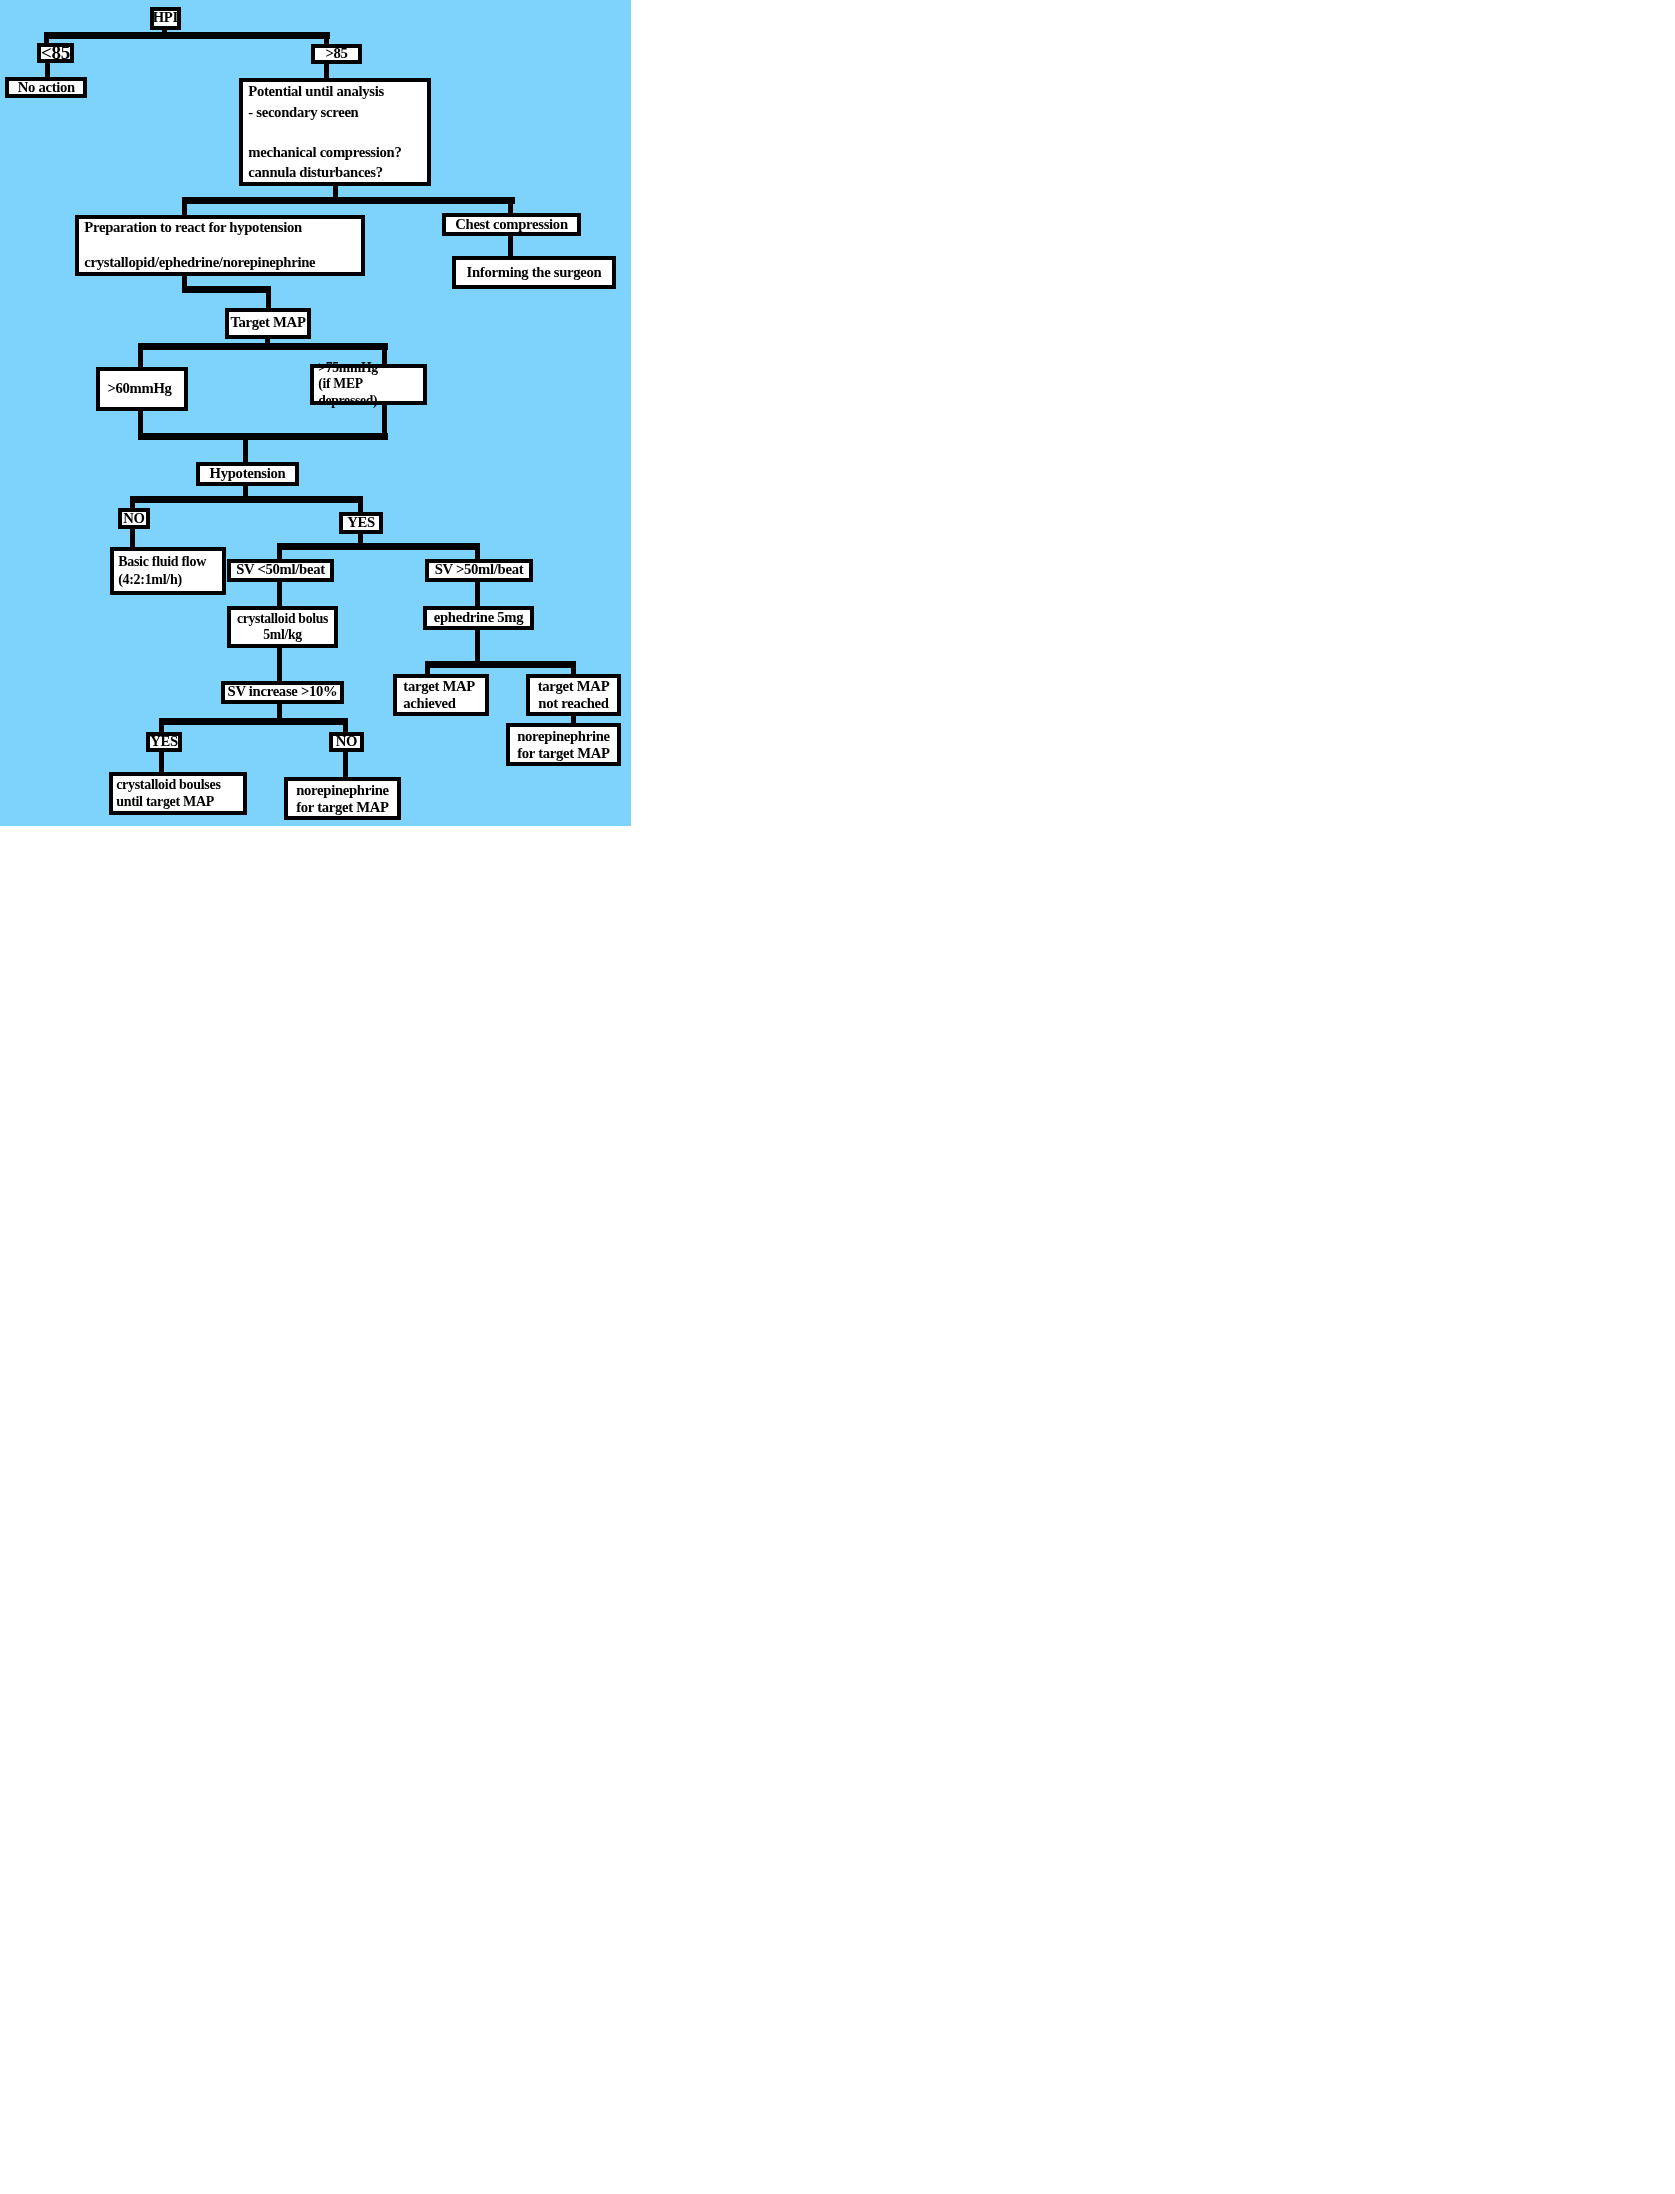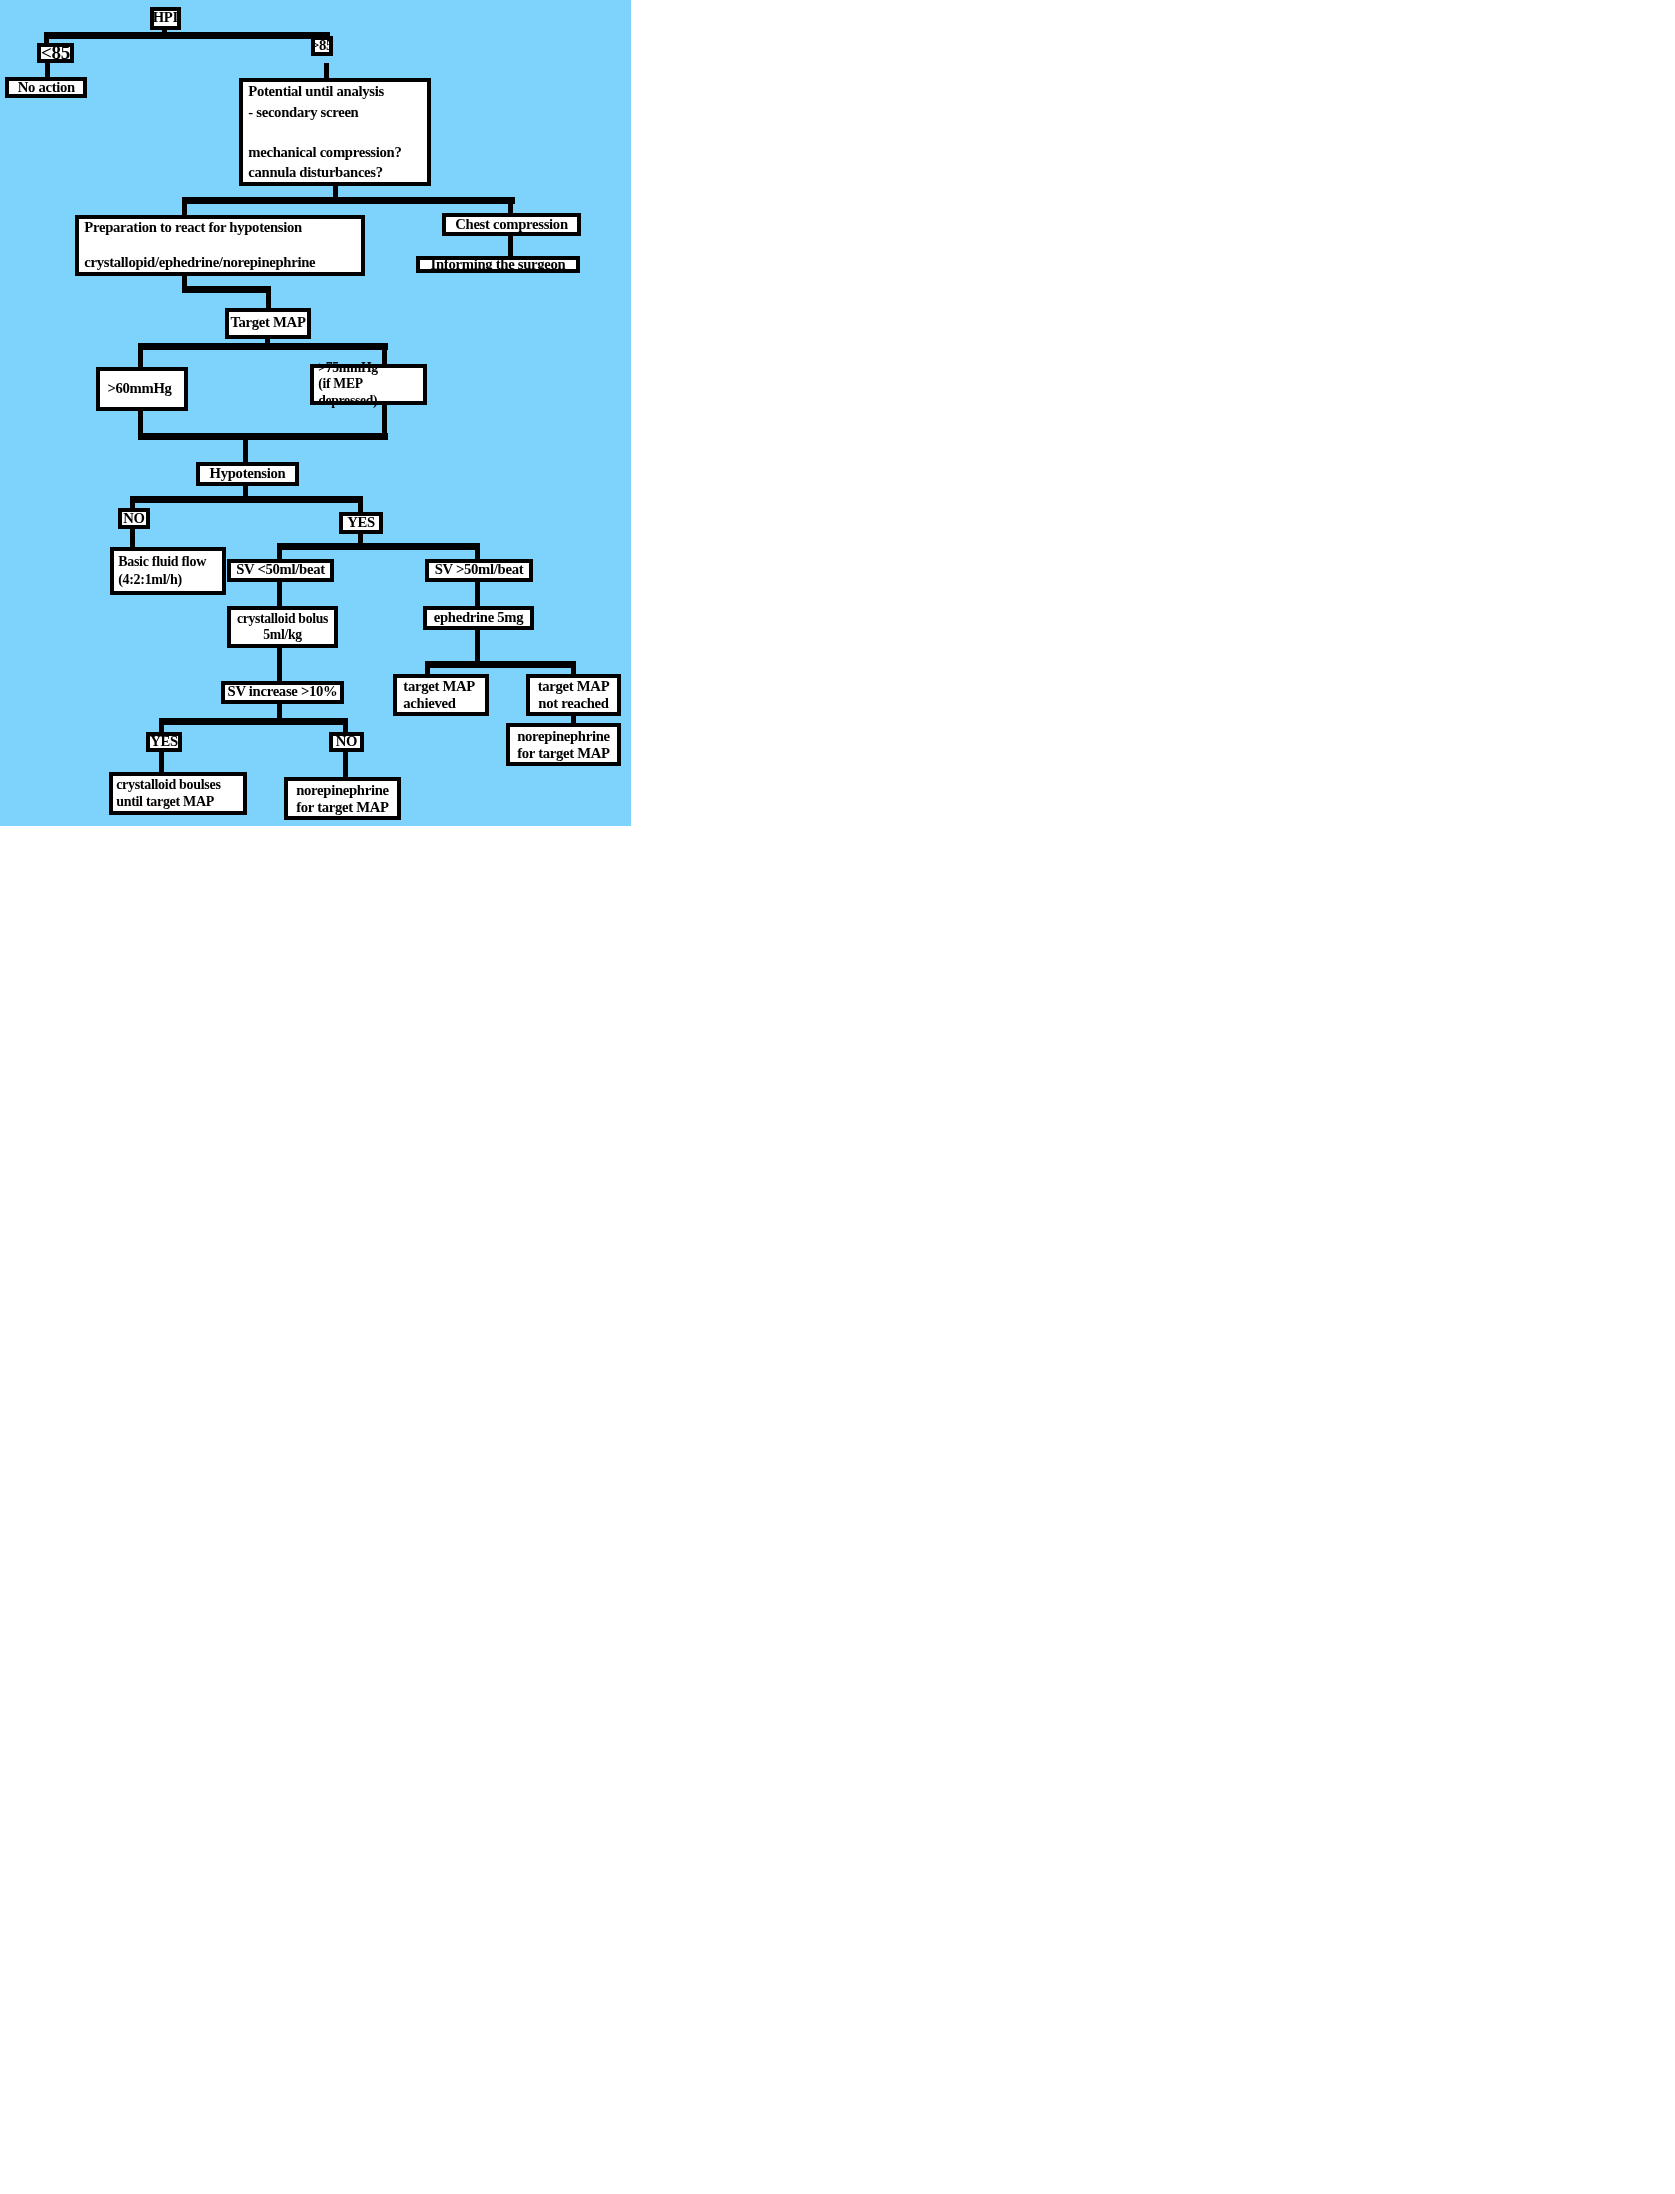--- a/index.html
+++ b/index.html
@@ -83,31 +83,31 @@
     <div class="edge" style="left: 571px; top: 715px; width: 5.3px; height: 10.5px;"></div>
     <div class="edge" style="left: 277px; top: 702px; width: 5.3px; height: 21px;"></div>
     <div class="edge" style="left: 159px; top: 718px; width: 189px; height: 6.8px;"></div>
     <div class="edge" style="left: 159px; top: 718px; width: 5.3px; height: 16.3px;"></div>
     <div class="edge" style="left: 343px; top: 718px; width: 5.3px; height: 16.3px;"></div>
     <div class="edge" style="left: 159px; top: 751px; width: 5.3px; height: 22.6px;"></div>
     <div class="edge" style="left: 343px; top: 751px; width: 5.3px; height: 28px;"></div>
     <div class="node" style="left: 150px; top: 6.8px; width: 30.5px; height: 23px; font-size: 14.7px;">HPI</div>
     <div class="node" style="left: 37px; top: 43px; width: 37px; height: 20px; font-size: 19px;">&lt;85</div>
     <div class="node" style="left: 5.3px; top: 77px; width: 82px; height: 21px; font-size: 14.7px;">No action</div>
-    <div class="node" style="left: 311px; top: 36px; width: 22px; height: 20px; font-size: 14.7px;">&gt;85</div>
+    <div class="node" style="left: 311px; top: 44px; width: 51px; height: 20px; font-size: 14.7px;">&gt;85</div>
     <div class="node left" style="left: 239px; top: 78px; width: 192px; height: 108px; line-height: 1.38; padding-right: 5.3px; padding-left: 5.3px;">Potential until analysis
 - secondary screen
 
 mechanical compression?
 cannula disturbances?</div>
     <div class="node left" style="left: 75px; top: 215px; width: 290px; height: 61px; line-height: 1.2; padding-right: 5.3px; padding-left: 5.3px;">Preparation to react for hypotension
 
 crystallopid/ephedrine/norepinephrine</div>
     <div class="node" style="left: 442px; top: 213px; width: 139px; height: 23px;">Chest compression</div>
-    <div class="node" style="left: 416px; top: 256px; width: 164px; height: 17px;">Informing the surgeon</div>
+    <div class="node" style="left: 452px; top: 256px; width: 164px; height: 33px;">Informing the surgeon</div>
     <div class="node" style="left: 225px; top: 308px; width: 86px; height: 30.5px;">Target MAP</div>
     <div class="node left" style="left: 96px; top: 367px; width: 92px; height: 44px; padding-right: 7.4px; padding-left: 7.4px;">&gt;60mmHg</div>
     <div class="node left" style="left: 310px; top: 364px; width: 117px; height: 41px; font-size: 13.7px; line-height: 1.2; padding-right: 4.2px; padding-left: 4.2px;">&gt;75mmHg
 (if MEP depressed)</div>
     <div class="node" style="left: 196px; top: 462px; width: 103px; height: 24px;">Hypotension</div>
     <div class="node" style="left: 118px; top: 508px; width: 32px; height: 21px;">NO</div>
     <div class="node" style="left: 339px; top: 512px; width: 44px; height: 21.6px;">YES</div>
     <div class="node left" style="left: 78px; top: 547px; width: 116px; height: 48px; font-size: 14px; line-height: 1.3; padding-right: 4.2px; padding-left: 4.2px; margin-left: 32px;">Basic fluid flow
 (4:2:1ml/h)</div>
     <div class="node" style="left: 227px; top: 559px; width: 107px; height: 22.6px;">SV &lt;50ml/beat</div>

